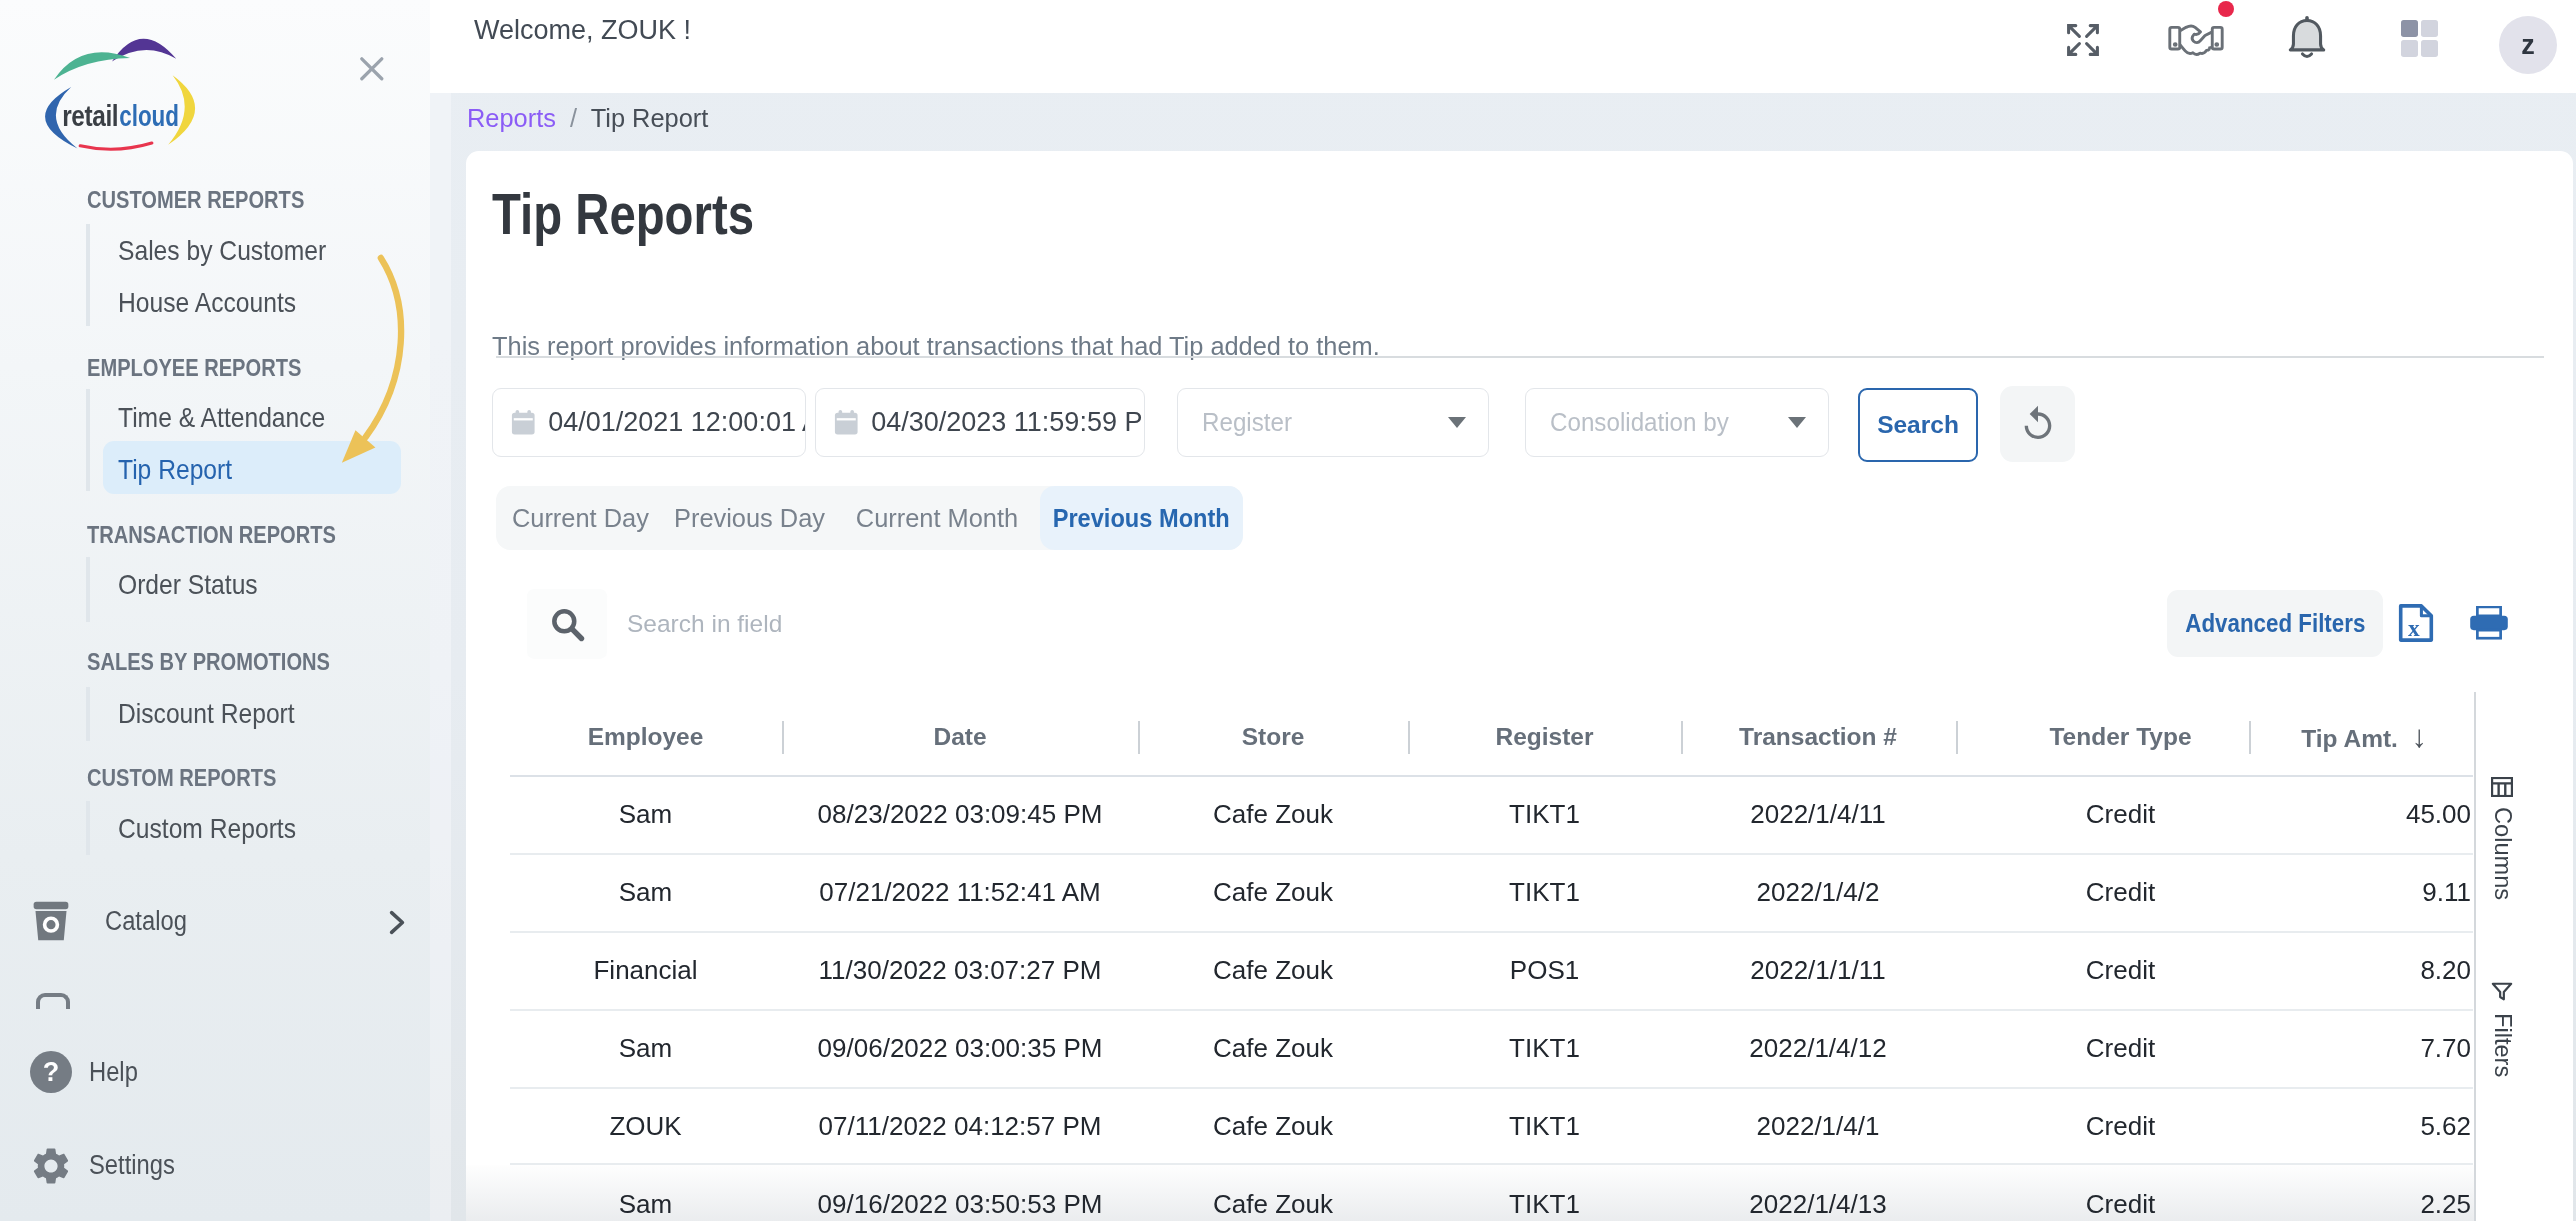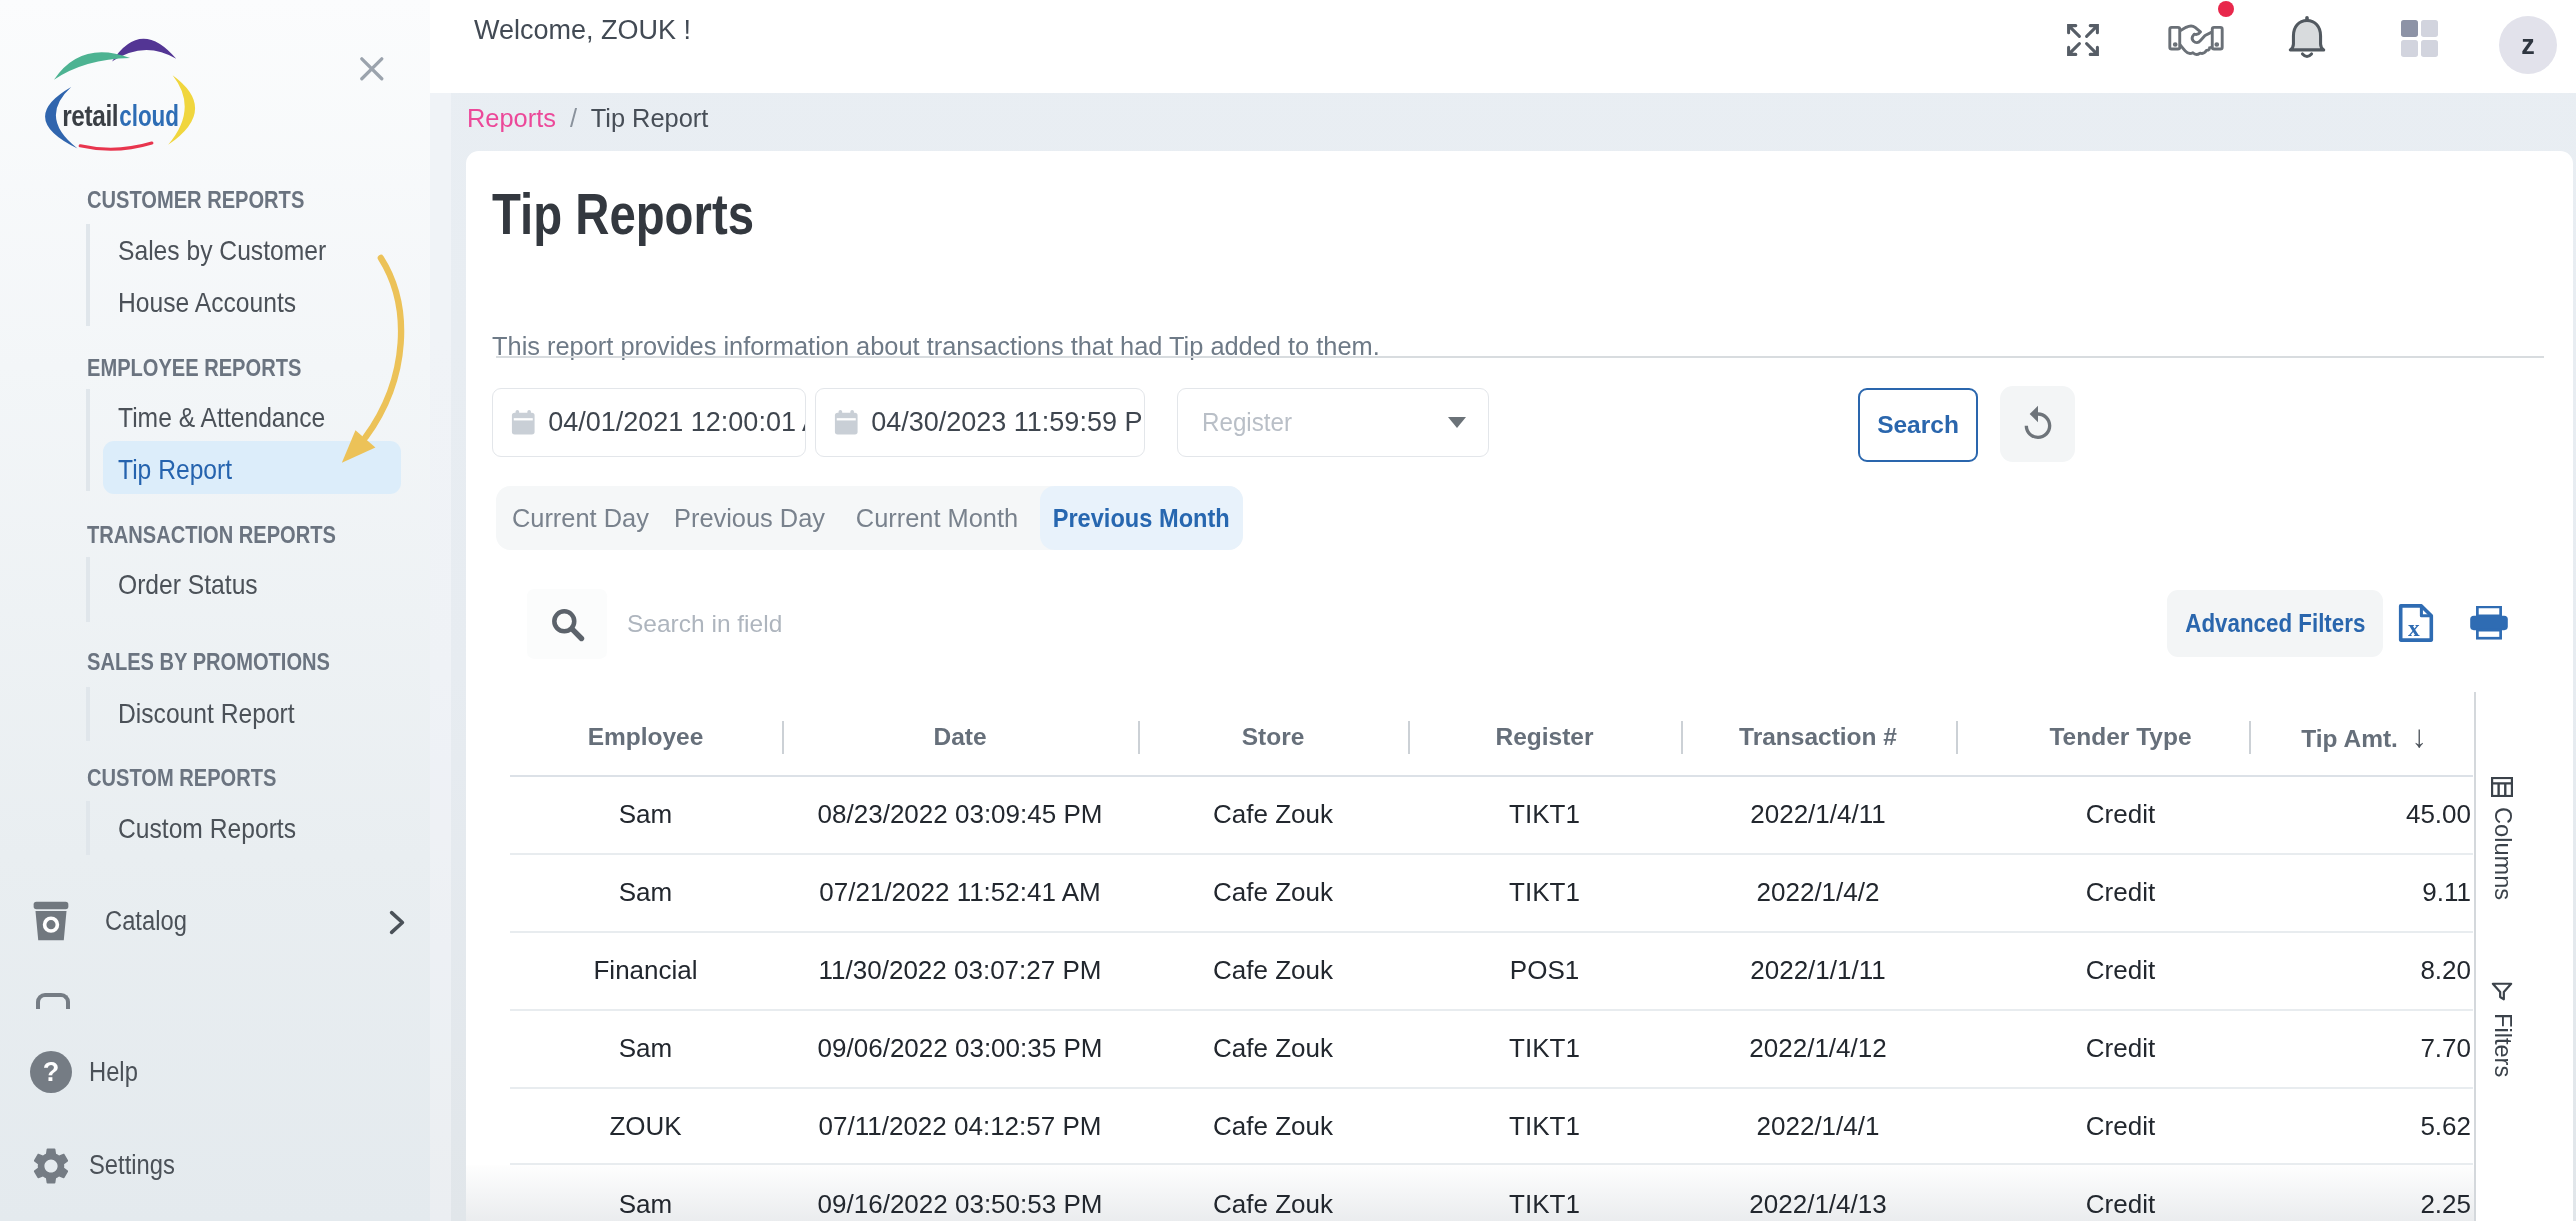--- a/index.html
+++ b/index.html
@@ -16,21 +16,21 @@
   transform:translateY(-50%) scaleX(0.88); transform-origin:0 50%; }
 .gline { position:absolute; left:86px; width:3.6px; background:#e0e6eb; }
 #tipactive { position:absolute; left:103px; top:441px; width:298px; height:53px; background:#dcedfa; border-radius:11px; }
 
 
 #header { position:absolute; left:430px; top:0; width:2146px; height:93px; background:#ffffff; z-index:4; }
 #welcome { position:absolute; left:44px; top:14.5px; font-size:27px; color:#424a54; }
 
 
 #crumb { position:absolute; left:467px; top:118px; transform:translateY(-50%); font-size:25.4px; color:#8a929c; z-index:2;}
-#crumb .blue { color:#ec4899;text-align:right; }
+#crumb .blue { color:#8b5cf6;text-align:right; }
 #crumb .dark { color:#474e57; }
 
 
 #card { position:absolute; left:466px; top:151px; width:2107px; height:1071px; background:#fff; border-radius:12.7px 12.7px 0 0; z-index:3; }
 #h1 { position:absolute; left:26px; top:30px; font-size:57px; font-weight:700; color:#33383f; white-space:nowrap;
   transform:scaleX(0.83); transform-origin:0 0; }
 #desc { position:absolute; left:26px; top:135px; font-size:25.4px; color:#6e7a87; white-space:nowrap;margin-top:46px; }
 #divider { position:absolute; left:30px; top:205px; width:2048px; height:1.8px; background:#d8dcdf; }
 
 .input { position:absolute; top:237px; height:69px; border:1.8px solid #e3e6ea; border-radius:9px; background:#fff; display:flex; align-items:center; overflow:hidden; }
@@ -188,20 +188,24 @@
     <svg width="24.5" height="25.4" viewBox="0 0 27 28" style="margin-right:12.7px; flex:none;">
       <rect x="1" y="3" width="25" height="24" rx="3" fill="#c9cfd6"></rect>
       <rect x="5" y="0" width="4" height="7" rx="2" fill="#c9cfd6"></rect>
       <rect x="18" y="0" width="4" height="7" rx="2" fill="#c9cfd6"></rect>
       <rect x="3" y="9" width="21" height="2.5" fill="#fff"></rect>
     </svg>
     <span class="dtext">04/30/2023 11:59:59 PM</span>
   </div>
   <div class="input" style="left:711px; width:312px; padding-left:23.6px;">
     <span class="ph">Register</span>
+    <div class="caret"></div>
+  </div>
+  <div class="input" style="left:1059px; width:304px; padding-left:23.6px;">
+    <span class="ph">Consolidation by</span>
     <div class="caret"></div>
   </div>
   <div id="searchbtn">Search</div>
   <div id="resetbtn">
     <svg width="40" height="40" viewBox="0 0 24 24">
       <path d="M12 5V1L7 6l5 5V7c3.31 0 6 2.69 6 6s-2.69 6-6 6-6-2.69-6-6H4c0 4.42 3.58 8 8 8s8-3.58 8-8-3.58-8-8-8z" fill="#6e747a"></path>
     </svg>
   </div>
 
   <div id="tabs">

